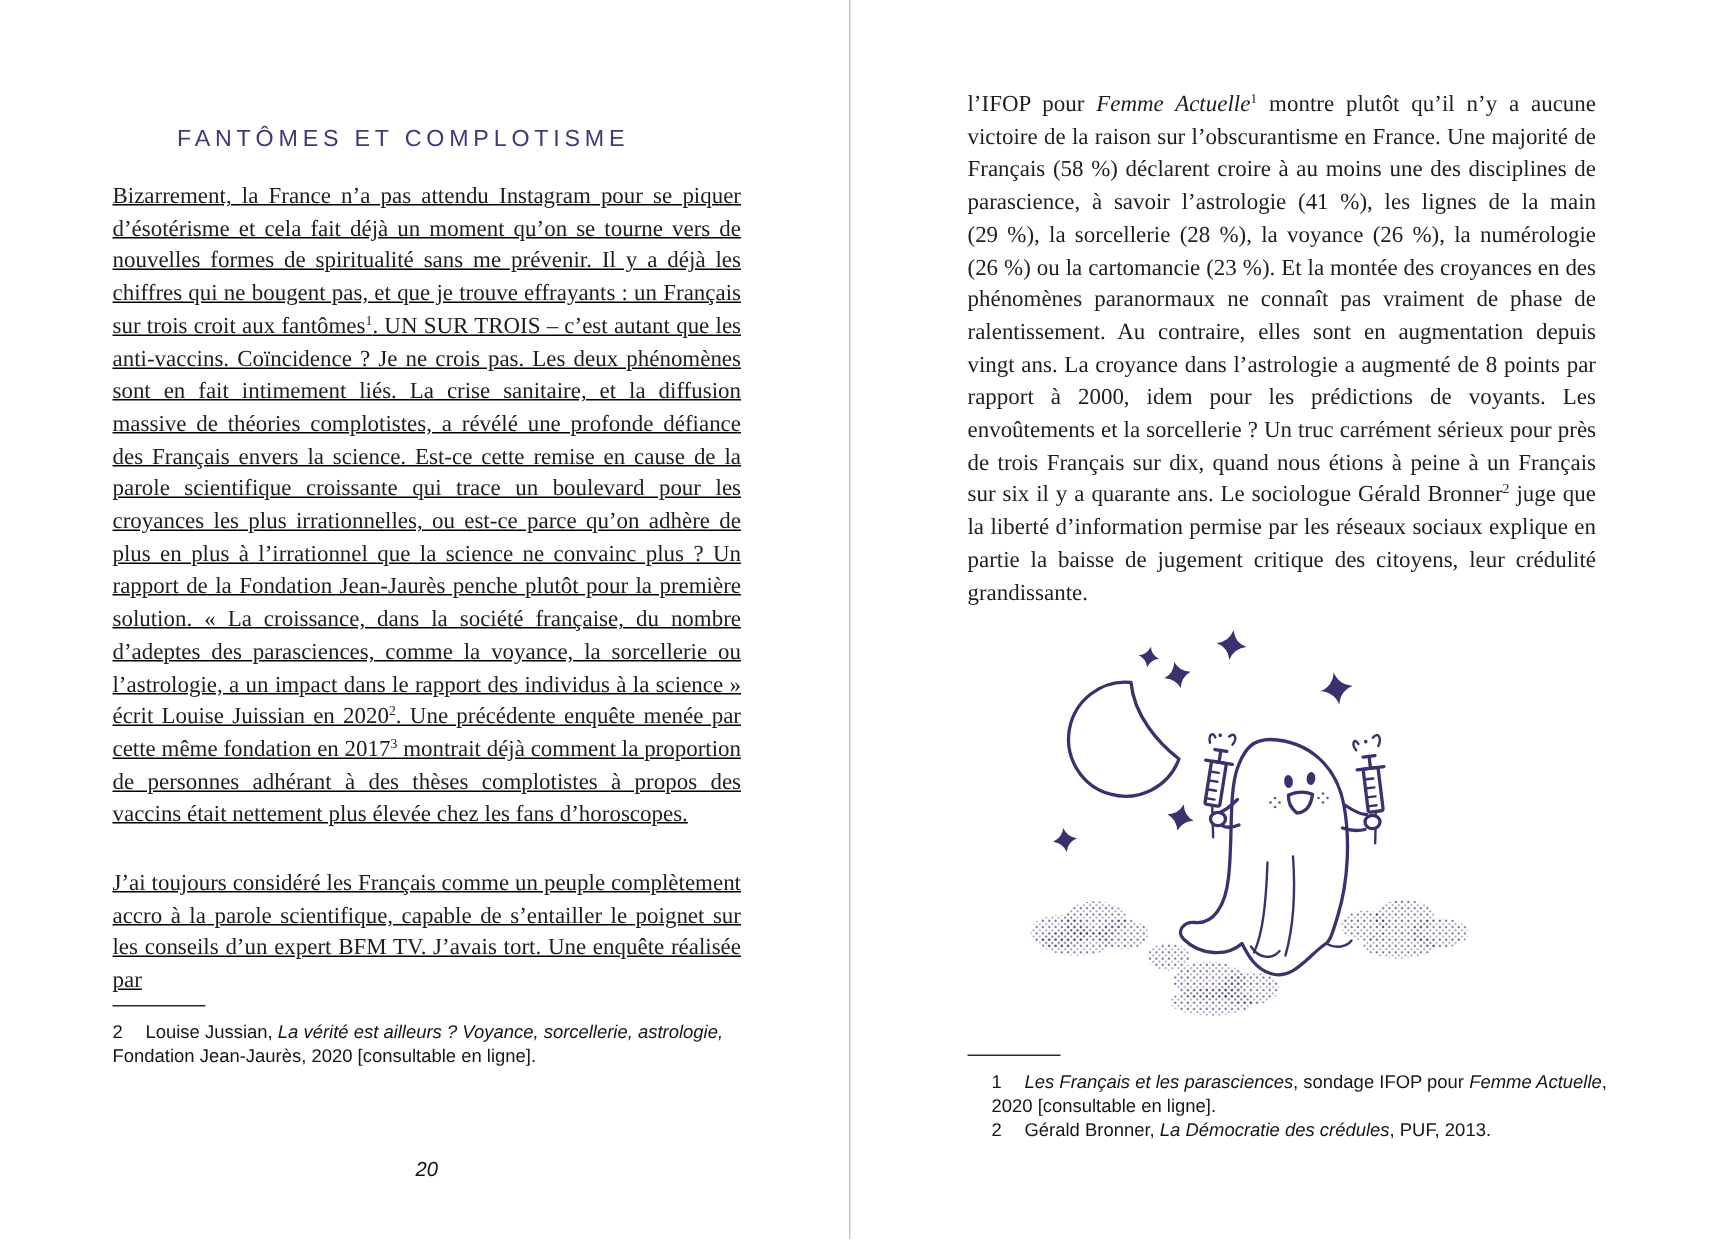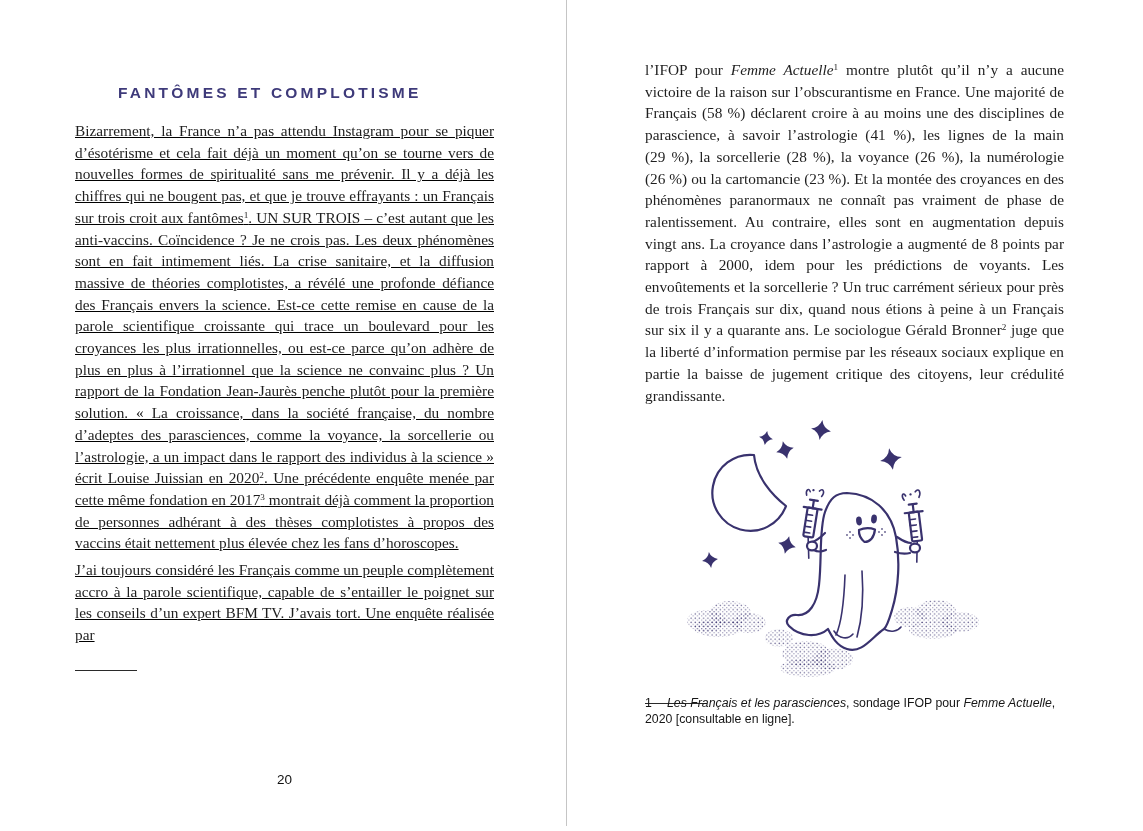--- a/index.html
+++ b/index.html
@@ -22,56 +22,56 @@
     position:absolute;left:566px;top:0;width:1px;height:826px;
     background:var(--divider);
   }
   .page{position:absolute;top:0;width:419px;height:613px;}
   .page-left{left:75px;}
   .page-right{left:645px;}
 
   .chapter-title{
     position:absolute;top:84px;left:43px;
     font-family:"Liberation Sans", sans-serif;
-    font-size:15.5px;font-weight:700;letter-spacing:3.2px;
+    font-size:15.5px;font-weight:400;letter-spacing:3.2px;
     color:var(--accent);white-space:nowrap;
   }
   .bodycopy{position:absolute;left:0;width:419px;}
   .bodycopy-left{top:120px;text-decoration:underline;}
   .bodycopy-right{top:59px;}
   .bodycopy p{
     font-size:15.3px;line-height:21.7px;color:var(--ink);
     text-align:justify;
   }
-  .bodycopy p + p{margin-top:5px;}
+  .bodycopy p + p{margin-top:24px;}
   sup{font-size:.6em;line-height:0;vertical-align:.55em;}
   .seg-i{font-style:italic;}
   .seg-n{display:inline-block;min-width:22px;font-style:normal;}
 
   .fn-rule{
     position:absolute;left:0;width:62px;height:0;
     border-top:1.4px solid #2a2a2a;
   }
   .fn-rule-left{top:670px;}
   .fn-rule-right{top:703px;}
   .footnotes{
     position:absolute;left:0;width:419px;
     font-family:"Liberation Sans", sans-serif;
     font-size:12.3px;line-height:15.9px;color:var(--fn-ink);
     font-weight:400;
   }
   .footnotes-left{top:681px;}
-  .footnotes-right{top:696px;}
+  .footnotes-right{top:714px;margin-left:16px;}
 
   .pagenum{
     position:absolute;left:0;width:419px;text-align:center;
     font-family:"Liberation Sans", sans-serif;
     font-size:13.5px;color:#111;
   }
-  .pagenum-left{top:772px;}
+  .pagenum-left{top:772px;font-style:italic;}
   .pagenum-right{top:776px;}
 
   figure.illustration{
     position:absolute;left:3px;top:407px;width:340px;height:285px;
   }
   .ln{stroke:var(--ill);fill:none;stroke-width:2.2;stroke-linecap:round;stroke-linejoin:round;}
   .ln-thin{stroke:var(--ill);fill:none;stroke-width:1.6;stroke-linecap:round;}
   .ink{fill:var(--ill);}
   .whitefill{fill:#ffffff;}
 </style>
@@ -83,20 +83,21 @@
   <div class="page page-left">
     <h1 class="chapter-title">FANTÔMES ET COMPLOTISME</h1>
 
     <div class="bodycopy bodycopy-left">
       <p><span>Bizarrement, la France n’a pas attendu Instagram pour se piquer d’ésotérisme et cela fait déjà un moment qu’on se tourne vers de nouvelles formes de spiritualité sans me prévenir. Il y a déjà les chiffres qui ne bougent pas, et que je trouve effrayants&nbsp;: un Français sur trois croit aux fantômes</span><sup>1</sup><span>. UN SUR TROIS – c’est autant que les anti-vaccins. Coïncidence&nbsp;? Je ne crois pas. Les deux phénomènes sont en fait intimement liés. La crise sanitaire, et la diffusion massive de théories complotistes, a révélé une profonde défiance des Français envers la science. Est-ce cette remise en cause de la parole scientifique croissante qui trace un boulevard pour les croyances les plus irrationnelles, ou est-ce parce qu’on adhère de plus en plus à l’irrationnel que la science ne convainc plus&nbsp;? Un rapport de la Fondation Jean-Jaurès penche plutôt pour la première solution. «&nbsp;La croissance, dans la société française, du nombre d’adeptes des parasciences, comme la voyance, la sorcellerie ou l’astrologie, a un impact dans le rapport des individus à la science&nbsp;» écrit Louise Juissian en 2020</span><sup>2</sup><span>. Une précédente enquête menée par cette même fondation en 2017</span><sup>3</sup><span> montrait déjà comment la proportion de personnes adhérant à des thèses complotistes à propos des vaccins était nettement plus élevée chez les fans d’horoscopes.</span></p>
       <p><span>J’ai toujours considéré les Français comme un peuple complètement accro à la parole scientifique, capable de s’entailler le poignet sur les conseils d’un expert BFM TV. J’avais tort. Une enquête réalisée par</span></p>
     </div>
 
     <div class="fn-rule fn-rule-left"></div>
     <div class="footnotes footnotes-left">
+      <p><span class="seg-n">2</span><span>Louise Jussian, </span><span class="seg-i">La vérité est ailleurs&nbsp;? Voyance, sorcellerie, astrologie,</span><span> Fondation Jean-Jaurès, 2020 [consultable en ligne].</span></p>
     </div>
 
     <div class="pagenum pagenum-left">20</div>
   </div>
 
   <div class="divider"></div>
 
   <div class="page page-right">
 
     <div class="bodycopy bodycopy-right">
@@ -215,17 +216,18 @@
             <circle class="ink" cx="267" cy="87" r="1.2"></circle>
           </g>
           <ellipse class="ln whitefill" stroke-width="2" cx="267" cy="141" rx="5" ry="4.4"></ellipse>
         </g>
       </svg>
     </figure>
 
     <div class="fn-rule fn-rule-right"></div>
     <div class="footnotes footnotes-right">
       <p><span class="seg-n">1</span><span class="seg-i">Les Français et les parasciences</span><span>, sondage IFOP pour </span><span class="seg-i">Femme Actuelle</span><span>, 2020 [consultable en ligne].</span></p>
+      <p><span class="seg-n">2</span><span>Gérald Bronner, </span><span class="seg-i">La Démocratie des crédules</span><span>, PUF, 2013.</span></p>
     </div>
 
   </div>
 
 </div>
 
 </body></html>

